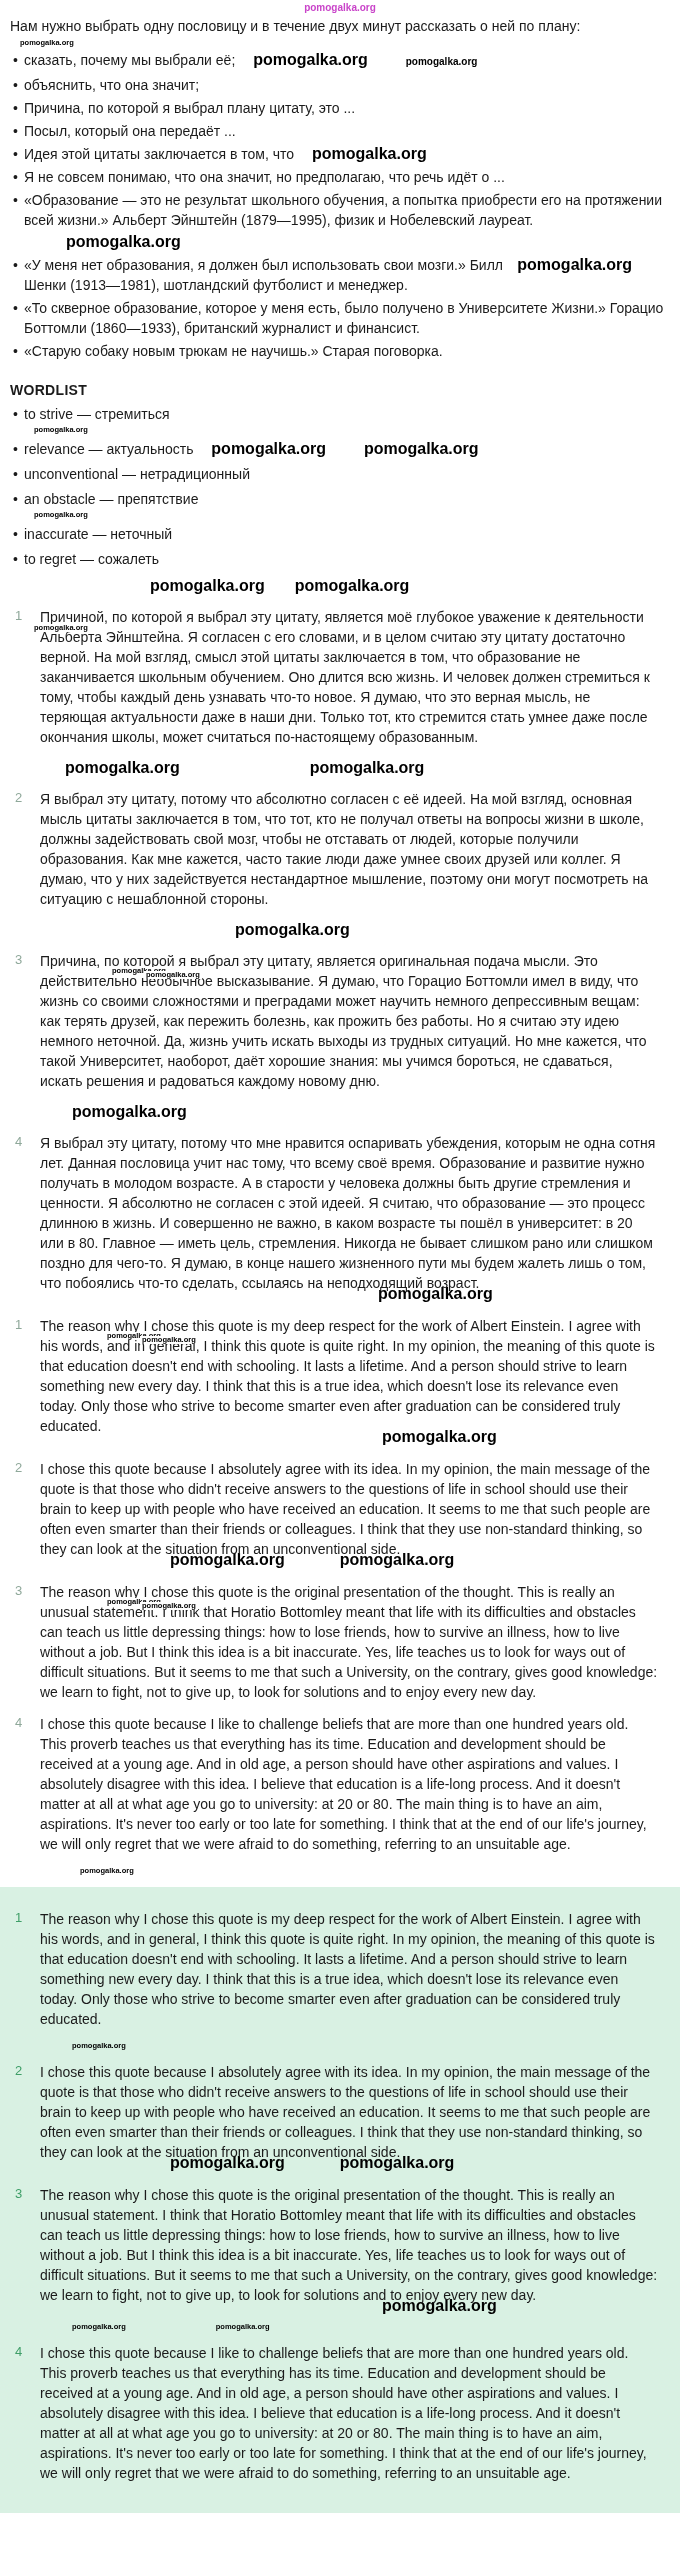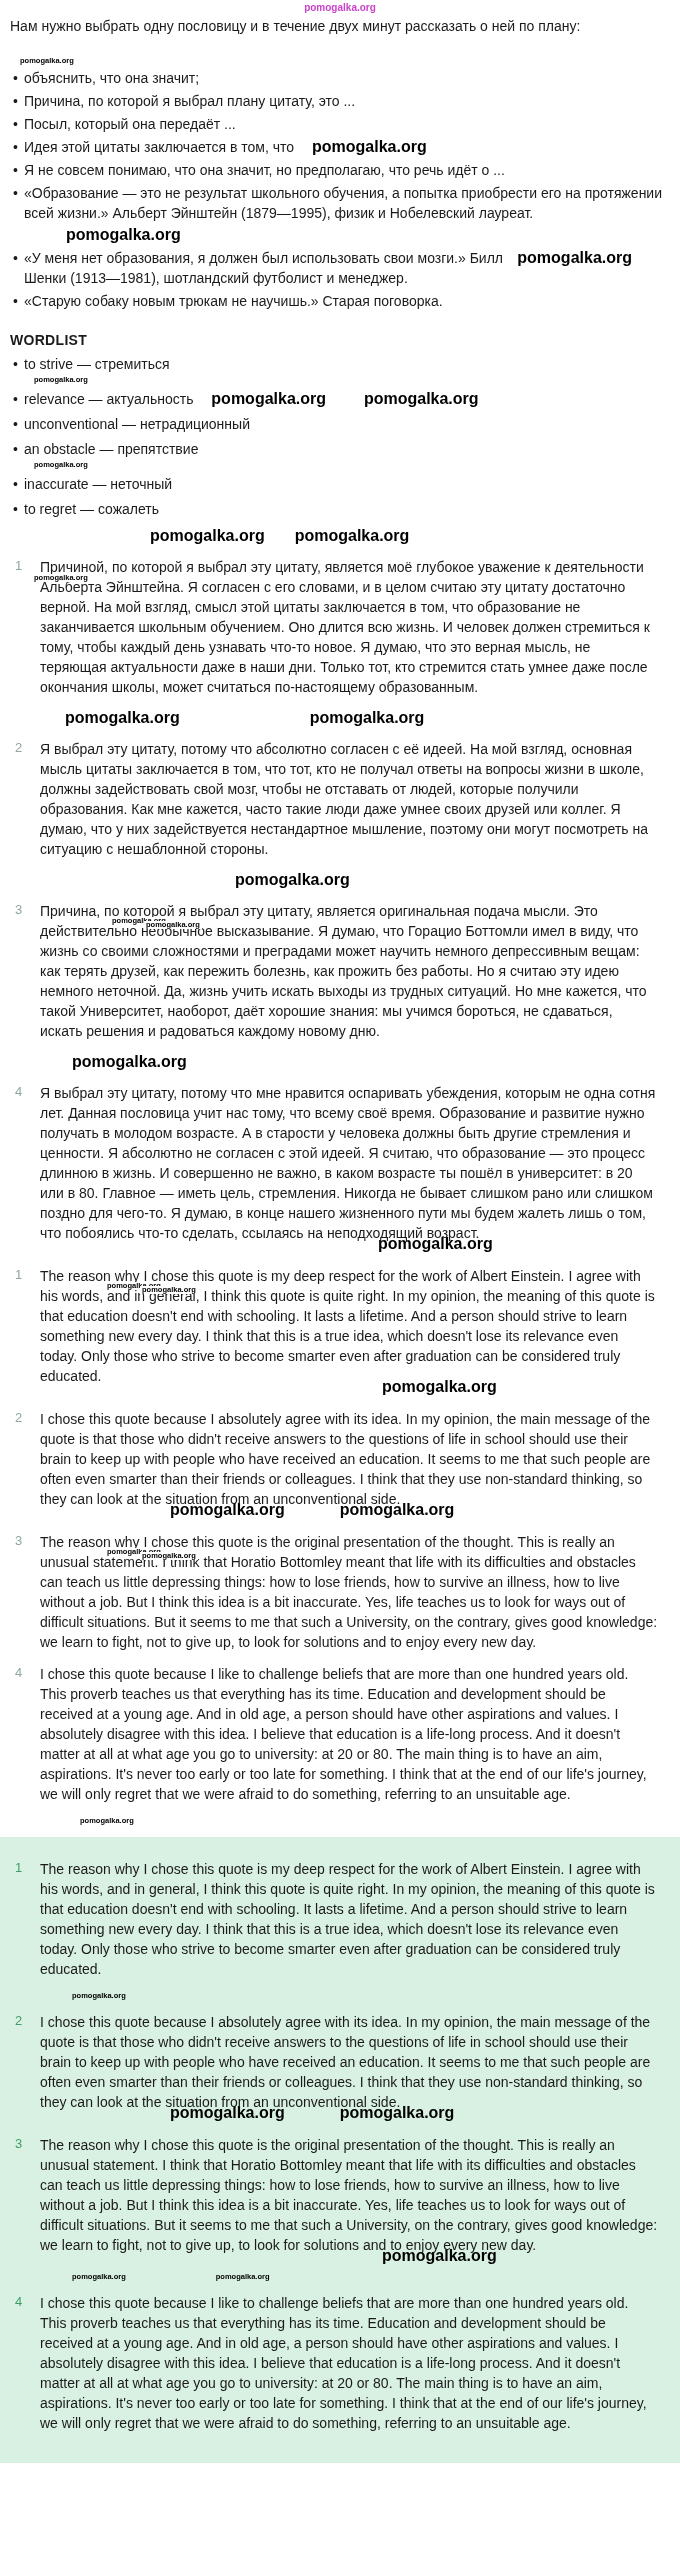--- a/index.html
+++ b/index.html
@@ -5,21 +5,21 @@
   html, body { margin:0; padding:0; }
   body { width:680px; background:#ffffff; font-family:"Liberation Sans", sans-serif; color:#1b1b1b; }
   .page { width:680px; padding:2px 10px 0; box-sizing:border-box; }
 
   .wm { font-weight:700; color:#000; white-space:nowrap; }
   .wm-lg { font-size:16px; }
   .wm-md { font-size:10px; }
   .wm-sm { font-size:7.5px; }
   .wm-top { display:block; text-align:center; font-size:10px; font-weight:700; color:var(--wm-top-color,#c944c9); }
 
-  .intro { font-size:14px; line-height:20px; margin:3px 0 20px; }
+  .intro { font-size:14px; line-height:20px; margin:3px 0 2px; }
 
   ul.plan { list-style:none; margin:2px 0 0; padding:0; }
   ul.plan > li { position:relative; padding-left:14px; font-size:14px; line-height:20px; margin:3px 0; }
   ul.plan > li::before { content:"•"; position:absolute; left:3px; top:0; }
 
   .blk { display:block; margin:2px 0 2px 42px; }
   .blk-sm { display:block; margin:1px 0 0 10px; line-height:9px; }
   .fl-r { float:right; margin:0 38px 0 8px; }
   .mlr { margin-left:14px; }
   .ml34 { margin-left:34px; }
@@ -45,20 +45,25 @@
 <div class="page">
 
   <div class="wm-top">pomogalka.org</div>
 
   <p class="intro">Нам нужно выбрать одну пословицу и в течение двух минут рассказать о ней по плану:</p>
 
   <span class="wm wm-sm blk-sm">pomogalka.org</span>
 
   <ul class="plan">
     <li>
+      <span>сказать, почему мы выбрали её;</span>
+      <span class="wm wm-lg mlr">pomogalka.org</span>
+      <span class="wm wm-md ml34">pomogalka.org</span>
+    </li>
+    <li>
       <span>объяснить, что она значит;</span>
     </li>
     <li>
       <span>Причина, по которой я выбрал плану цитату, это ...</span>
     </li>
     <li>
       <span>Посыл, который она передаёт ...</span>
     </li>
     <li>
       <span>Идея этой цитаты заключается в том, что</span>
@@ -67,20 +72,23 @@
     <li>
       <span>Я не совсем понимаю, что она значит, но предполагаю, что речь идёт о ...</span>
     </li>
     <li>
       <span>«Образование — это не результат школьного обучения, а попытка приобрести его на протяжении всей жизни.» Альберт Эйнштейн (1879—1995), физик и Нобелевский лауреат.</span>
       <span class="wm wm-lg blk">pomogalka.org</span>
     </li>
     <li>
       <span class="wm wm-lg fl-r">pomogalka.org</span>
       <span>«У меня нет образования, я должен был использовать свои мозги.» Билл Шенки (1913—1981), шотландский футболист и менеджер.</span>
+    </li>
+    <li>
+      <span>«То скверное образование, которое у меня есть, было получено в Университете Жизни.» Горацио Боттомли (1860—1933), британский журналист и финансист.</span>
     </li>
     <li>
       <span>«Старую собаку новым трюкам не научишь.» Старая поговорка.</span>
     </li>
   </ul>
 
   <h2 class="wordlist-title">WORDLIST</h2>
 
   <ul class="plan words">
     <li>

